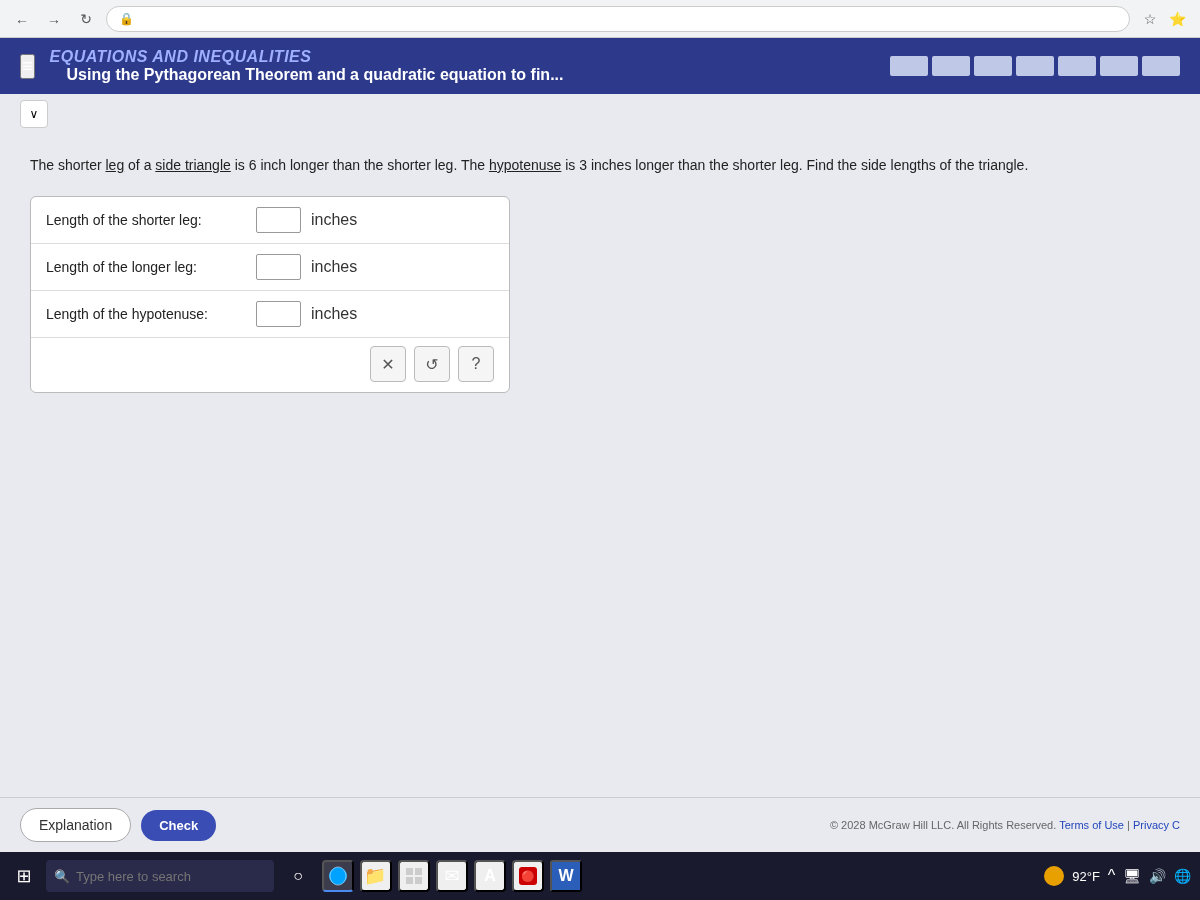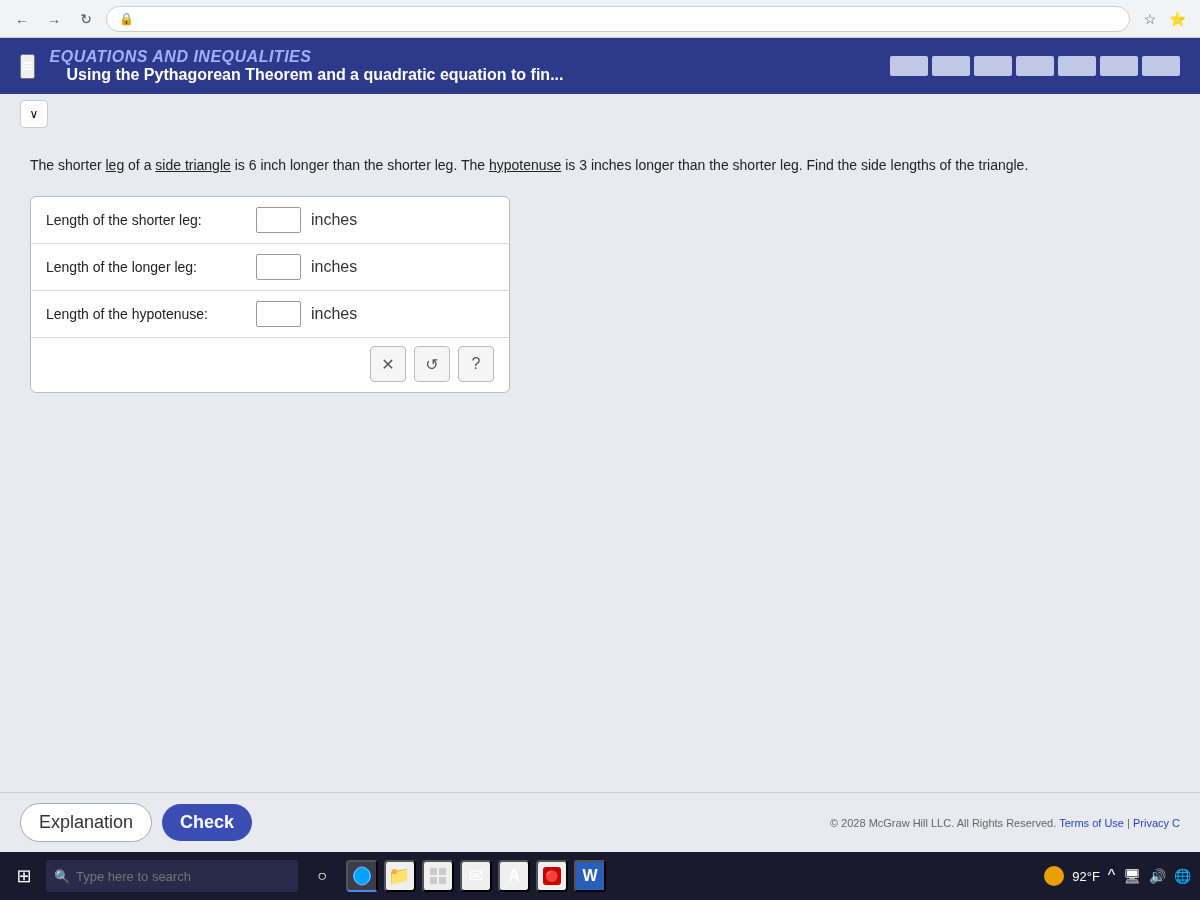--- a/index.html
+++ b/index.html
@@ -180,30 +180,30 @@
       align-items: center;
       gap: 10px;
       border-top: 1px solid #ccc;
     }
     .explanation-btn {
       padding: 8px 18px;
       background: white;
       border: 1px solid #aaa;
       border-radius: 20px;
       cursor: pointer;
-      font-size: 18px;
+      font-size: 14px;
       color: #333;
     }
     .check-btn {
       padding: 8px 18px;
       background: #3a4db5;
       border: none;
       border-radius: 20px;
       cursor: pointer;
-      font-size: 18px;
+      font-size: 13px;
       color: white;
       font-weight: bold;
     }
     .copyright-text {
       margin-left: auto;
       font-size: 11px;
       color: #666;
     }
     .copyright-link {
       color: #2244bb;
@@ -228,21 +228,21 @@
     }
     .start-icon {
       font-size: 18px;
       color: white;
     }
     .taskbar-search {
       background: #2a2a4a;
       border: none;
       border-radius: 4px;
       height: 32px;
-      width: 252px;
+      width: 228px;
       padding: 0 10px 0 30px;
       color: #aaa;
       font-size: 13px;
       position: relative;
     }
     .taskbar-search-wrapper {
       position: relative;
       display: flex;
       align-items: center;
     }

